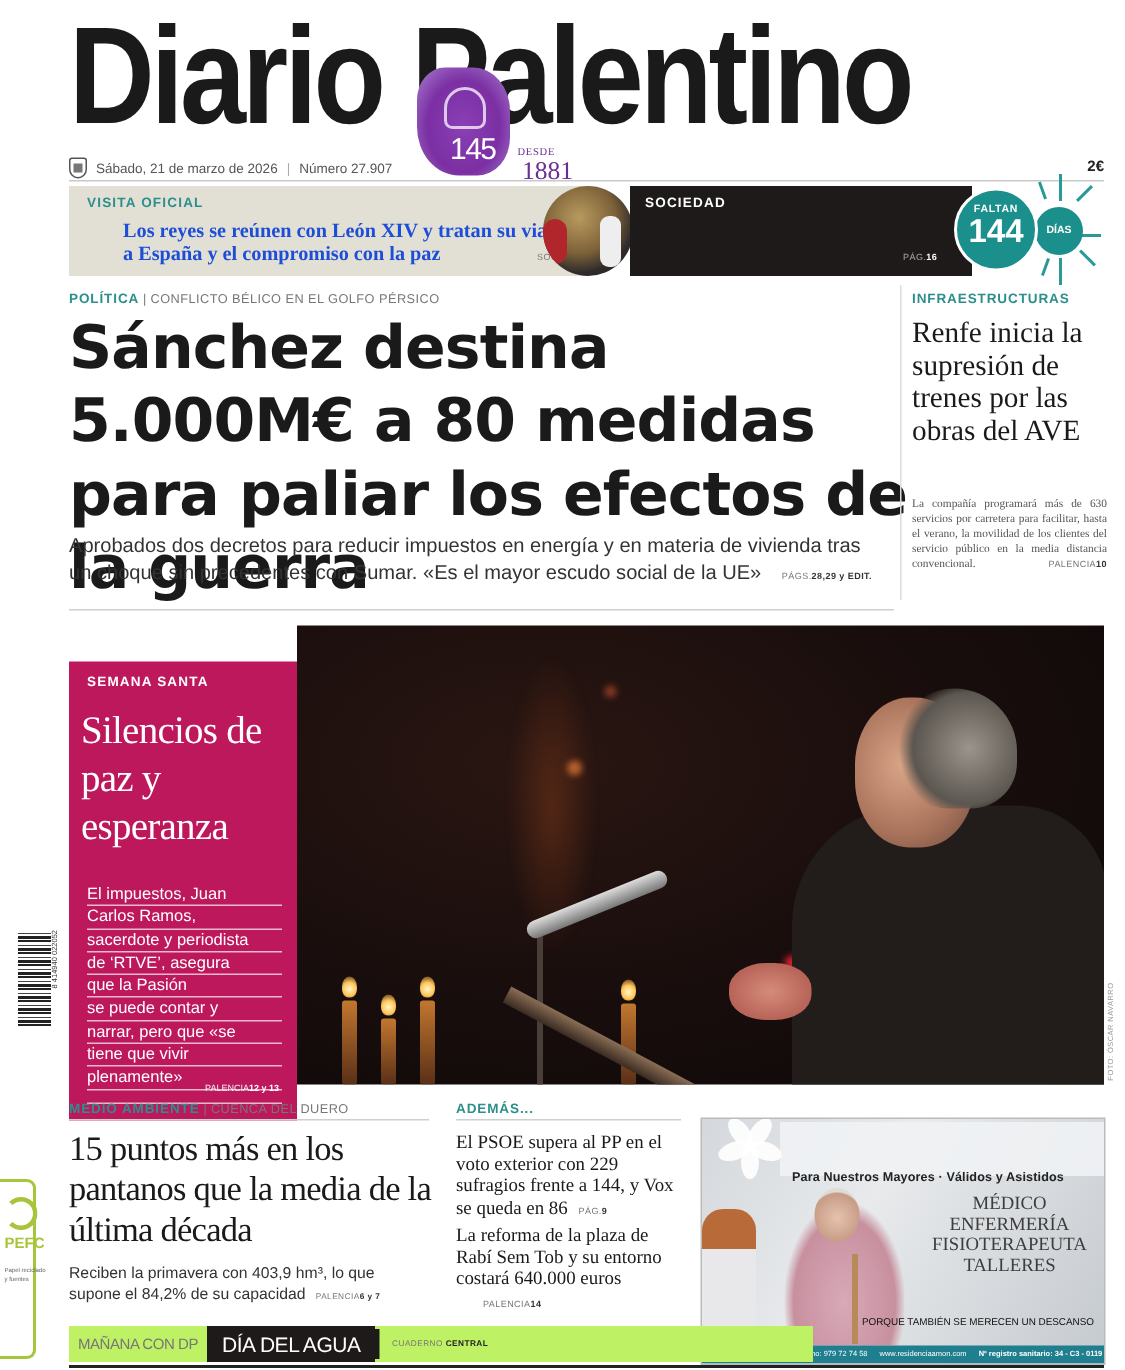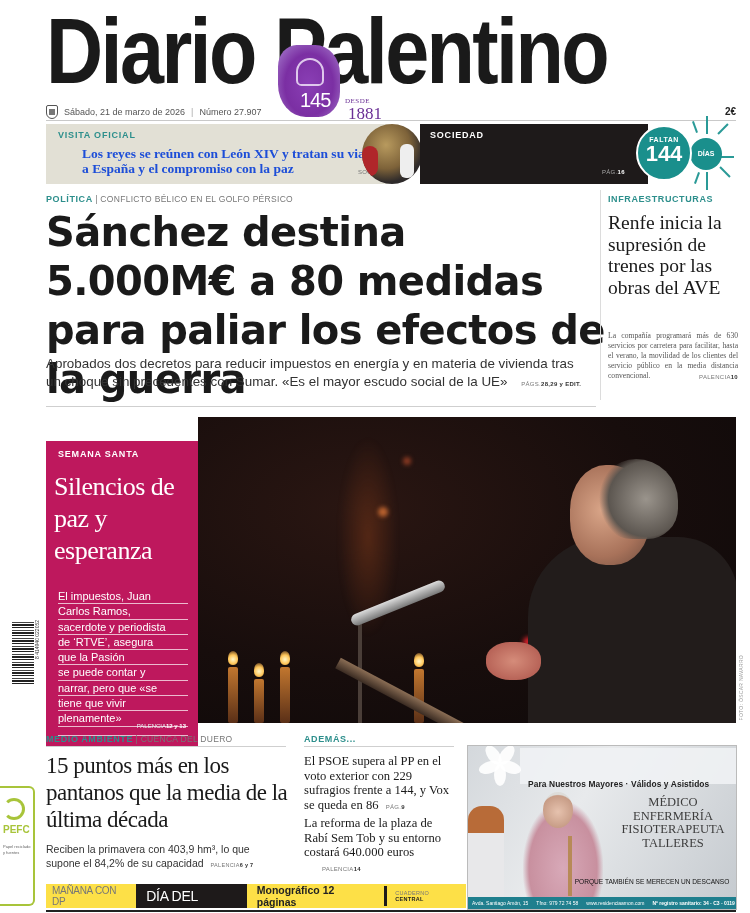--- a/index.html
+++ b/index.html
@@ -79,21 +79,21 @@
     .man-hair { position: absolute; left: 400px; top: 42px; width: 80px; height: 80px; border-radius: 50% 55% 40% 45%; background: radial-gradient(circle at 60% 50%, #9a948c 0%, #5c5650 60%, transparent 75%); }
     .man-hand { position: absolute; left: 288px; top: 225px; width: 55px; height: 38px; background: radial-gradient(ellipse, #d58c7a 0%, #b86458 70%); border-radius: 45%; }
     .lectern { position: absolute; left: 140px; top: 240px; width: 240px; height: 12px; background: linear-gradient(#8b6e55, #3a2b22); transform: rotate(28deg); transform-origin: left center; }
     .mic { position: absolute; left: 150px; top: 180px; width: 100px; height: 12px; background: linear-gradient(#ddd, #777); border-radius: 6px; transform: rotate(-22deg); }
     .mic-stand { position: absolute; left: 160px; top: 200px; width: 4px; height: 110px; background: #4a3e38; }
     .photo-credit { left: 738px; top: 655px; font-size: 5px; color: #999; writing-mode: vertical-rl; transform: rotate(180deg); letter-spacing: 0.3px; }
 
     
     .barcode { left: 12px; top: 620px; width: 22px; height: 64px; background: repeating-linear-gradient(0deg, #222 0 1px, #fff 1px 2px, #222 2px 4px, #fff 4px 5px, #444 5px 6px, #fff 6px 8px); }
     .barcode-num { left: 34px; top: 620px; font-size: 5px; color: #333; writing-mode: vertical-rl; transform: rotate(180deg); }
-    .pefc-box { left: 0; top: 786px; width: 35px; height: 120px; border: 2px solid #a8c43a; border-left: none; border-radius: 0 6px 6px 0; }
+    .pefc-box { left: 0; top: 786px; width: 24px; height: 120px; border: 2px solid #a8c43a; border-left: none; border-radius: 0 6px 6px 0; }
     .pefc-logo { position: absolute; left: 3px; top: 10px; width: 22px; height: 22px; border-radius: 50%; border: 3px solid #a8c43a; border-left-color: transparent; }
     .pefc-text { position: absolute; left: 3px; top: 36px; font-size: 10px; font-weight: 700; color: #a8c43a; }
     .pefc-small { position: absolute; left: 3px; top: 56px; font-size: 4px; color: #666; line-height: 6px; width: 28px; }
 
     
     .bl-kicker { left: 46px; top: 734px; font-size: 9px; }
     .bl-kicker .section { color: #2d8f8c; font-weight: 700; letter-spacing: 0.6px; margin-top: 22px; }
     .bl-kicker .sep, .bl-kicker .topic { color: #777; font-size: 8.5px; letter-spacing: 0.3px; }
     .bl-rule { left: 46px; top: 746px; width: 240px; height: 1px; background: #cfcfcf; }
     .bl-head { left: 46px; top: 752px; width: 245px; font-family: "Liberation Serif", serif; font-size: 23px; line-height: 27px; letter-spacing: -0.5px; color: #1a1a1a; }
@@ -117,21 +117,21 @@
     .ad-tagline { position: absolute; left: 98px; top: 132px; width: 172px; text-align: center; font-size: 6.6px; color: #111; }
     .ad-footer { position: absolute; left: 0; bottom: 0; width: 100%; height: 12px; background: #1f7f8e; color: #fff; font-size: 5px; line-height: 12px; padding-left: 4px; white-space: nowrap; display: flex; gap: 8px; }
     .ad-flower { position: absolute; left: 12px; top: 4px; width: 40px; height: 38px; }
     .ad-flower i { position: absolute; left: 14px; top: 14px; width: 12px; height: 22px; background: rgba(255,255,255,0.9); border-radius: 50%; transform-origin: 6px 0; }
     .ad-woman { position: absolute; left: 55px; top: 56px; width: 80px; height: 95px; background: radial-gradient(ellipse at 50% 70%, #d8a9b8 0%, #c8909f 60%, transparent 72%); }
     .ad-woman-head { position: absolute; left: 75px; top: 46px; width: 30px; height: 36px; border-radius: 50%; background: radial-gradient(circle at 50% 55%, #e6c2ae 0%, #c79c86 65%, #dddcd9 70%); }
     .ad-carer { position: absolute; left: 0; top: 60px; width: 36px; height: 95px; background: linear-gradient(#b86b38 0 28%, #e8e8ea 28%); border-radius: 14px 14px 0 0; }
     .ad-cane { position: absolute; left: 100px; top: 90px; width: 4px; height: 60px; background: #b78a57; }
 
     
-    .bottom-bar { left: 46px; top: 884px; width: 420px; height: 24px; background: #fde047; display: flex; align-items: center; font-size: 12px; }
+    .bottom-bar { left: 46px; top: 884px; width: 496px; height: 24px; background: #bef264; display: flex; align-items: center; font-size: 12px; }
     .bb-tomorrow { padding: 0 6px 0 6px; color: #777; font-size: 10px; letter-spacing: -0.3px; }
     .bb-topic { background: #1e1a1a; color: #fff; height: 24px; line-height: 24px; padding: 0 10px; font-size: 14px; letter-spacing: -0.3px; }
     .bb-mono { padding: 0 10px; font-weight: 700; font-size: 10.5px; color: #222; }
     .bb-divider { width: 3px; height: 20px; background: #1e1a1a; }
     .bb-cuaderno { padding: 0 8px; font-size: 5.5px; color: #777; letter-spacing: 0.3px; }
     .bb-cuaderno b { color: #222; }
     .bottom-rule { left: 46px; top: 910px; width: 690px; height: 2px; background: #222; }
   </style>
 </head>
 <body>
@@ -301,17 +301,16 @@
     <span>Avda. Santiago Amón, 15</span>
     <span>Tfno: 979 72 74 58</span>
     <span>www.residenciaamon.com</span>
     <span style="font-weight:700">Nº registro sanitario: 34 - C3 - 0119</span>
   </div>
 </div>
 
 <div class="abs bottom-bar">
   <span class="bb-tomorrow">MAÑANA CON DP</span>
   <span class="bb-topic">DÍA DEL AGUA</span>
-  <span class="bb-mono">Monográfico 12 páginas</span>
   <span class="bb-divider"></span>
   <span class="bb-cuaderno"><span>CUADERNO</span> <b>CENTRAL</b></span>
 </div>
 <div class="abs bottom-rule"></div>
 
 </body></html>

